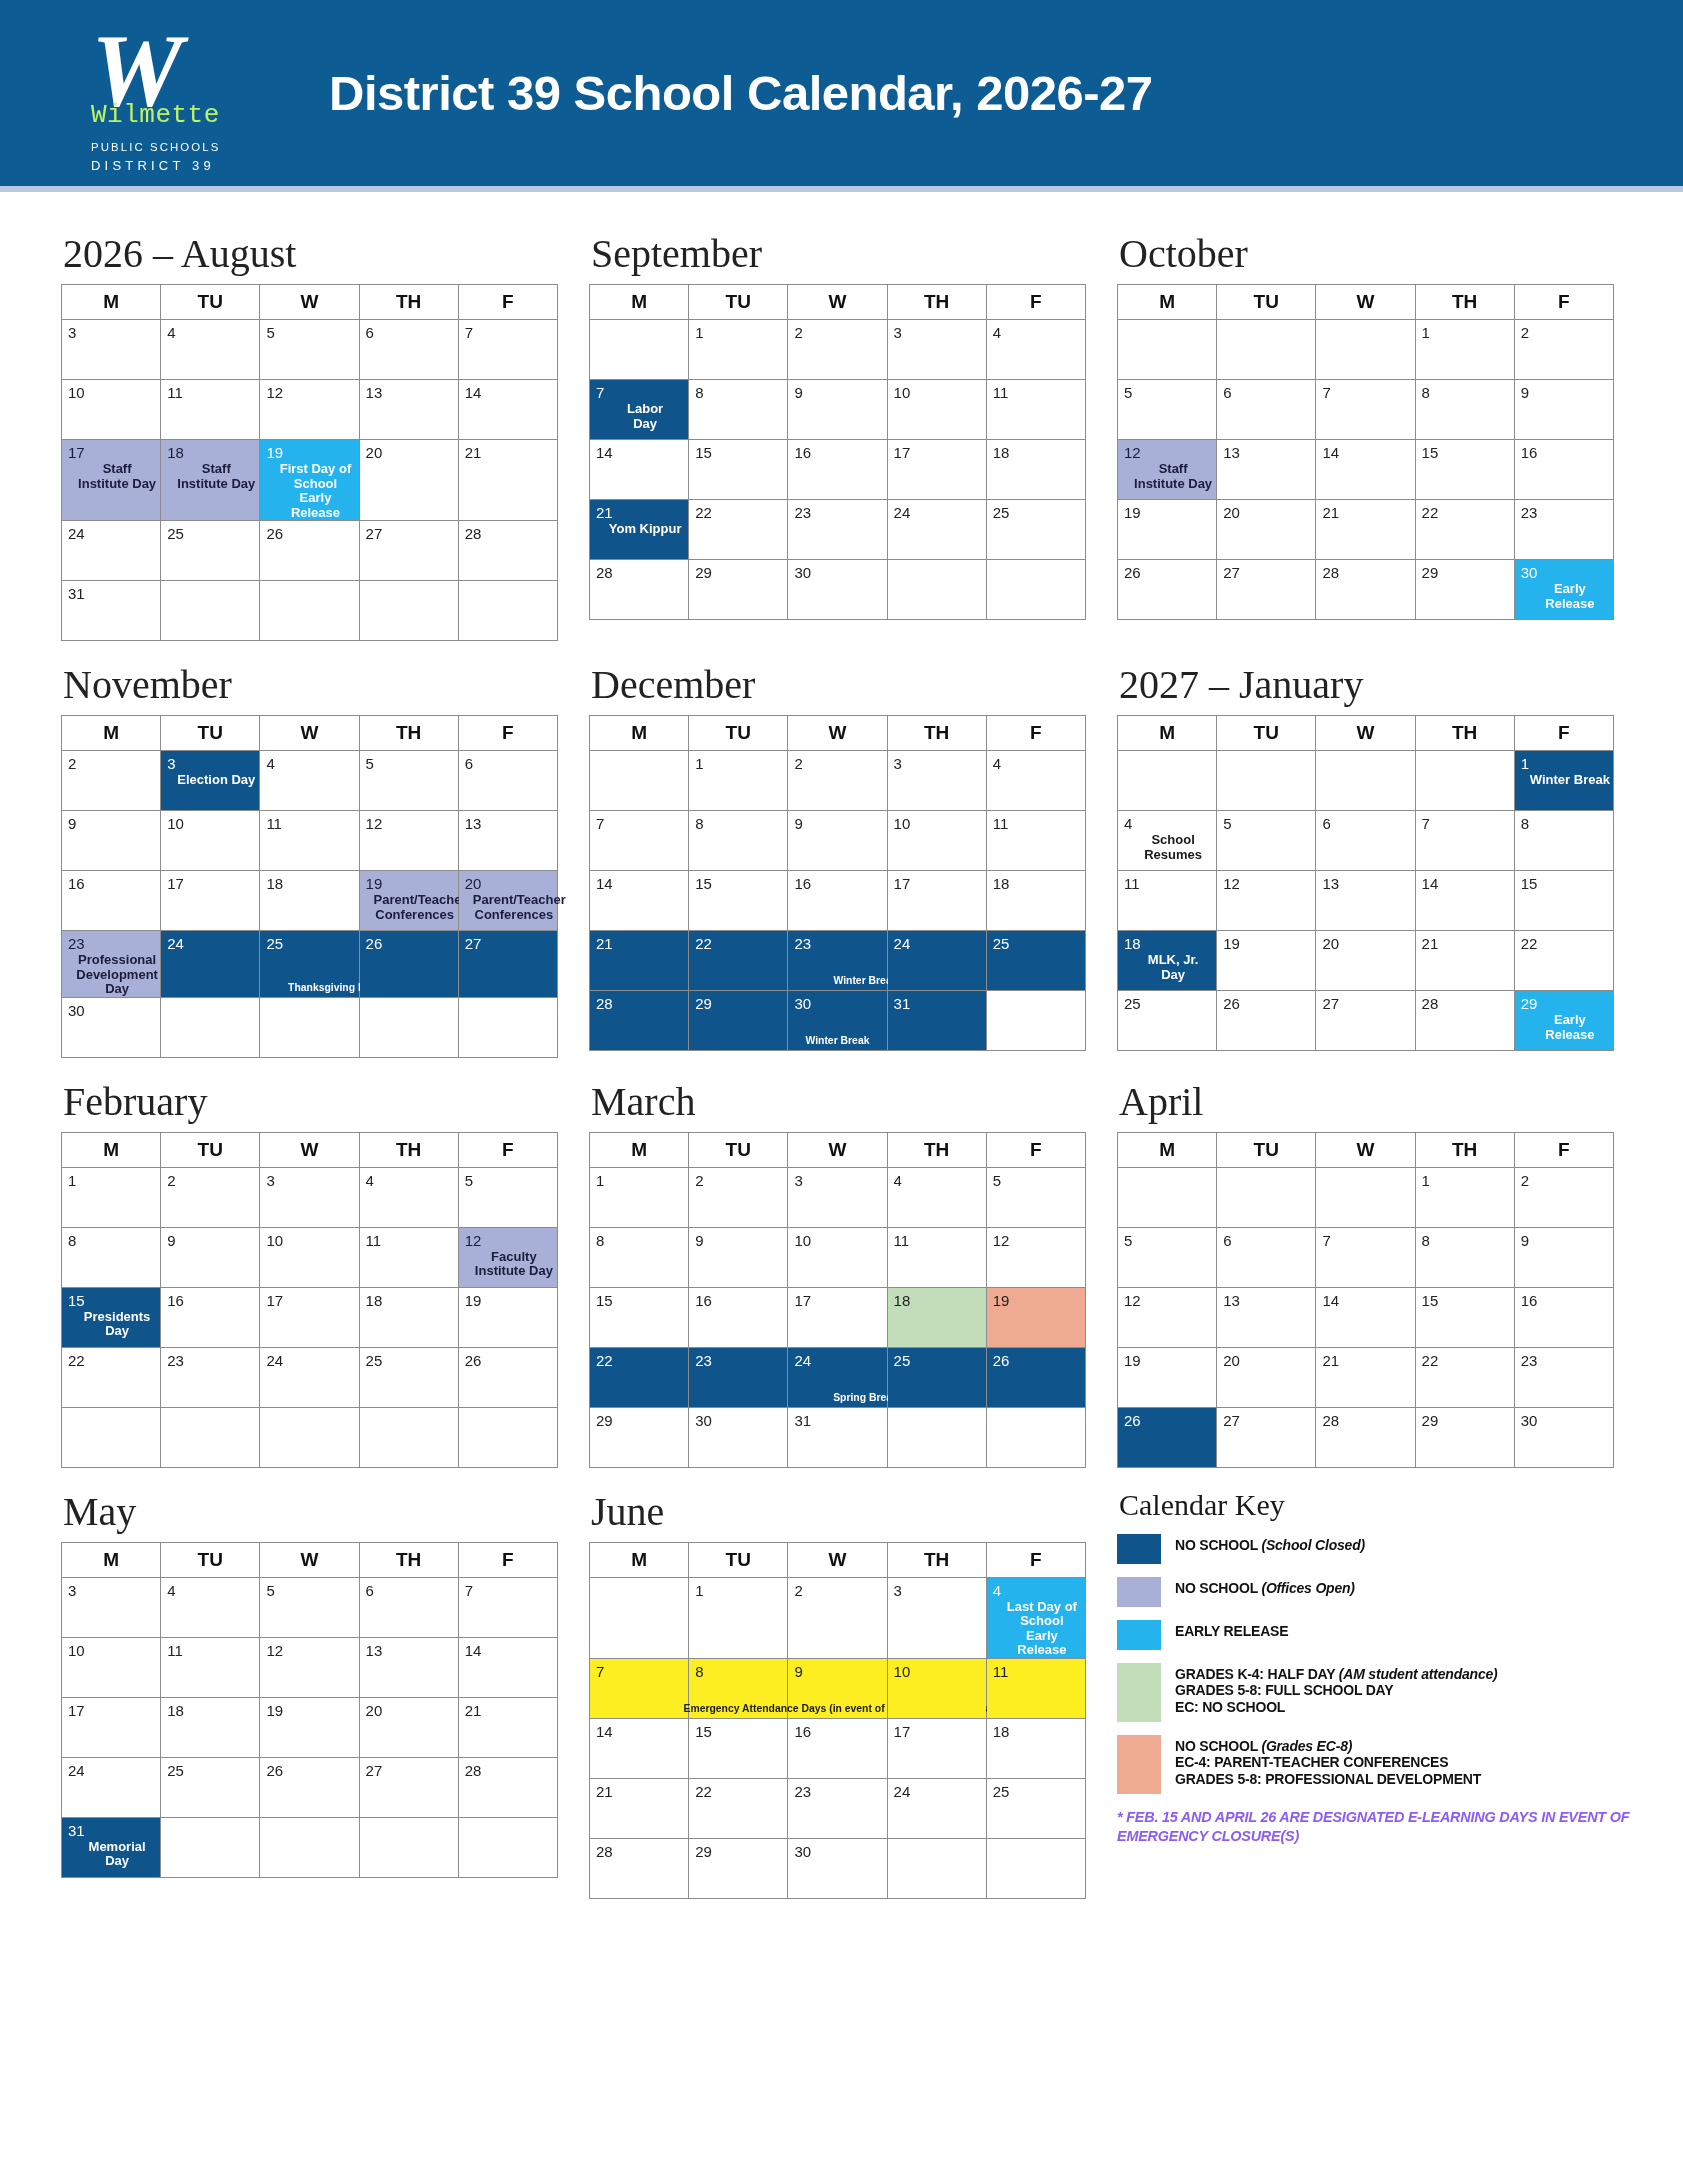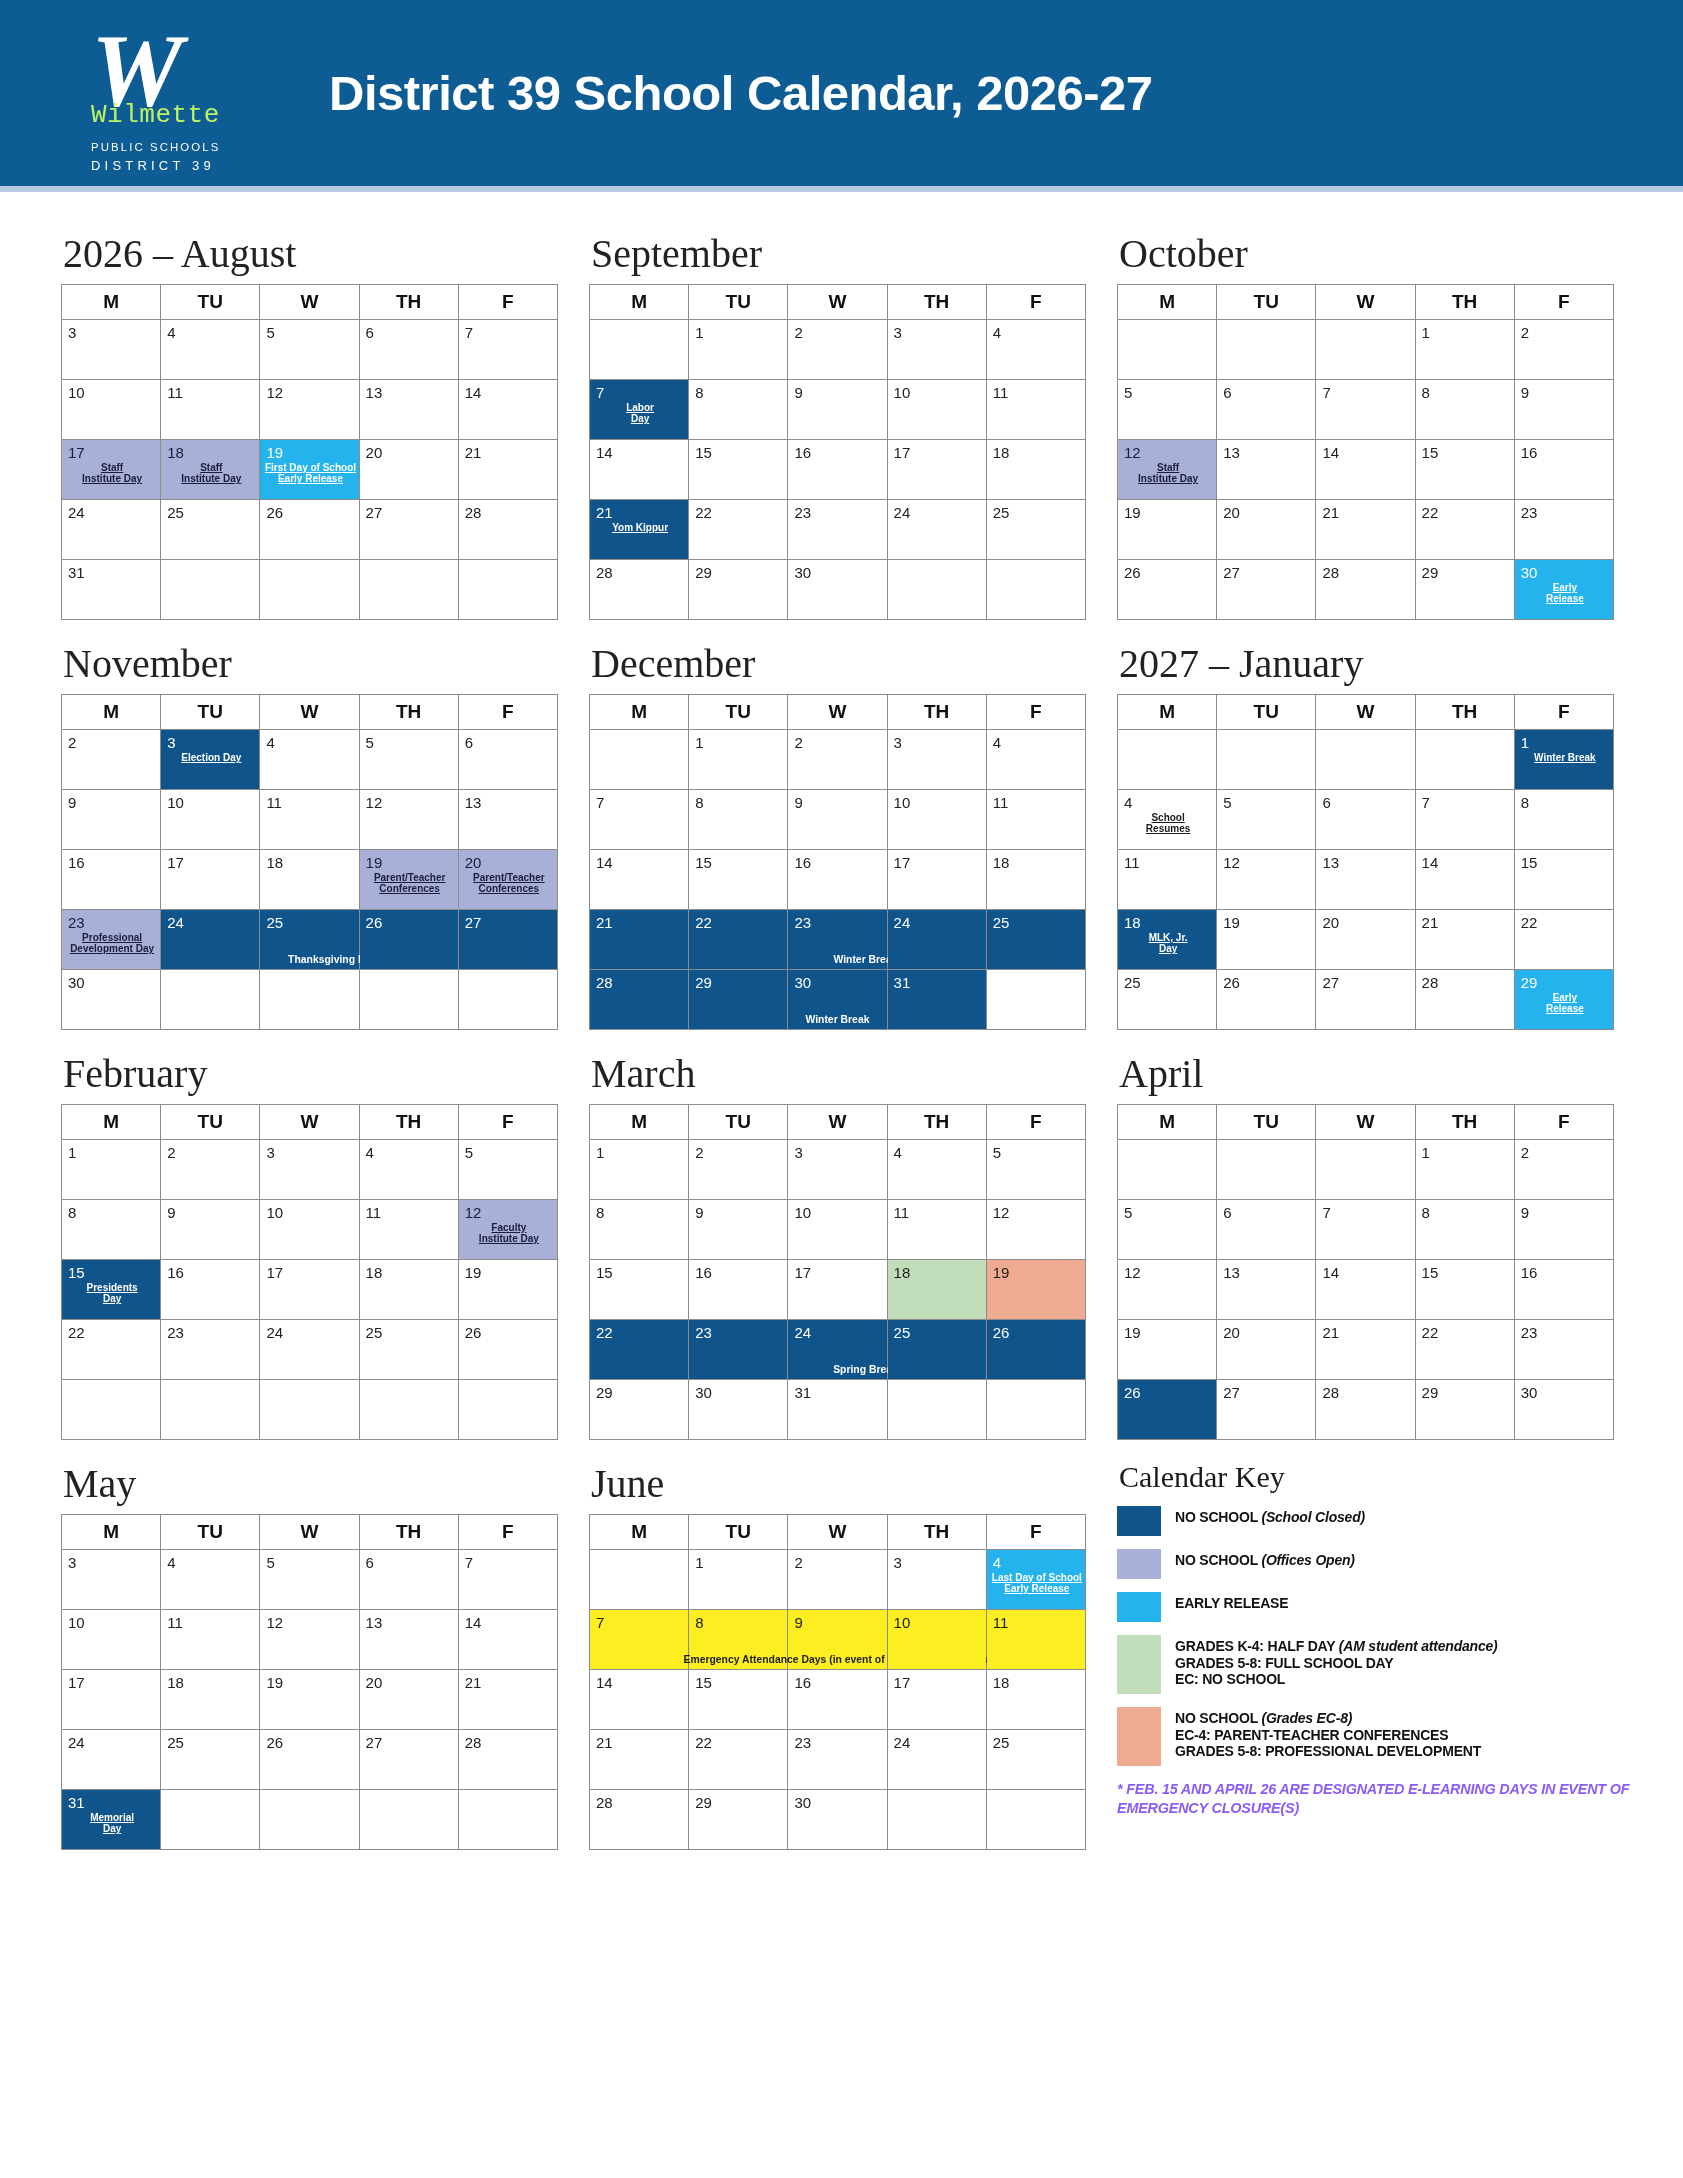--- a/index.html
+++ b/index.html
@@ -120,26 +120,25 @@
     background: #ffffff;
     padding: 0;
   }
   .dn {
     font-size: 15px;
     color: #222;
     padding: 5px 0 0 6px;
     line-height: 1;
   }
   .ev {
-    font-size: 10px;
+    font-size: 13px;
     line-height: 1.12;
     text-align: center;
-    padding: 2px 2px 0 4px;
+    padding: 2px 2px 0 14px;
     font-weight: bold;
-    text-decoration: underline;
   }
   
   .f-navy { background: #10548c !important; }
   .f-navy .dn, .f-navy .ev { color: #ffffff; }
   .f-periwinkle { background: #a8b0d8 !important; }
   .f-periwinkle .dn, .f-periwinkle .ev { color: #1c1c3c; }
   .f-cyan { background: #25b3ee !important; }
   .f-cyan .dn, .f-cyan .ev { color: #ffffff; }
   .f-green { background: #c2ddb9 !important; }
   .f-green .dn, .f-green .ev { color: #1d1d1d; }

